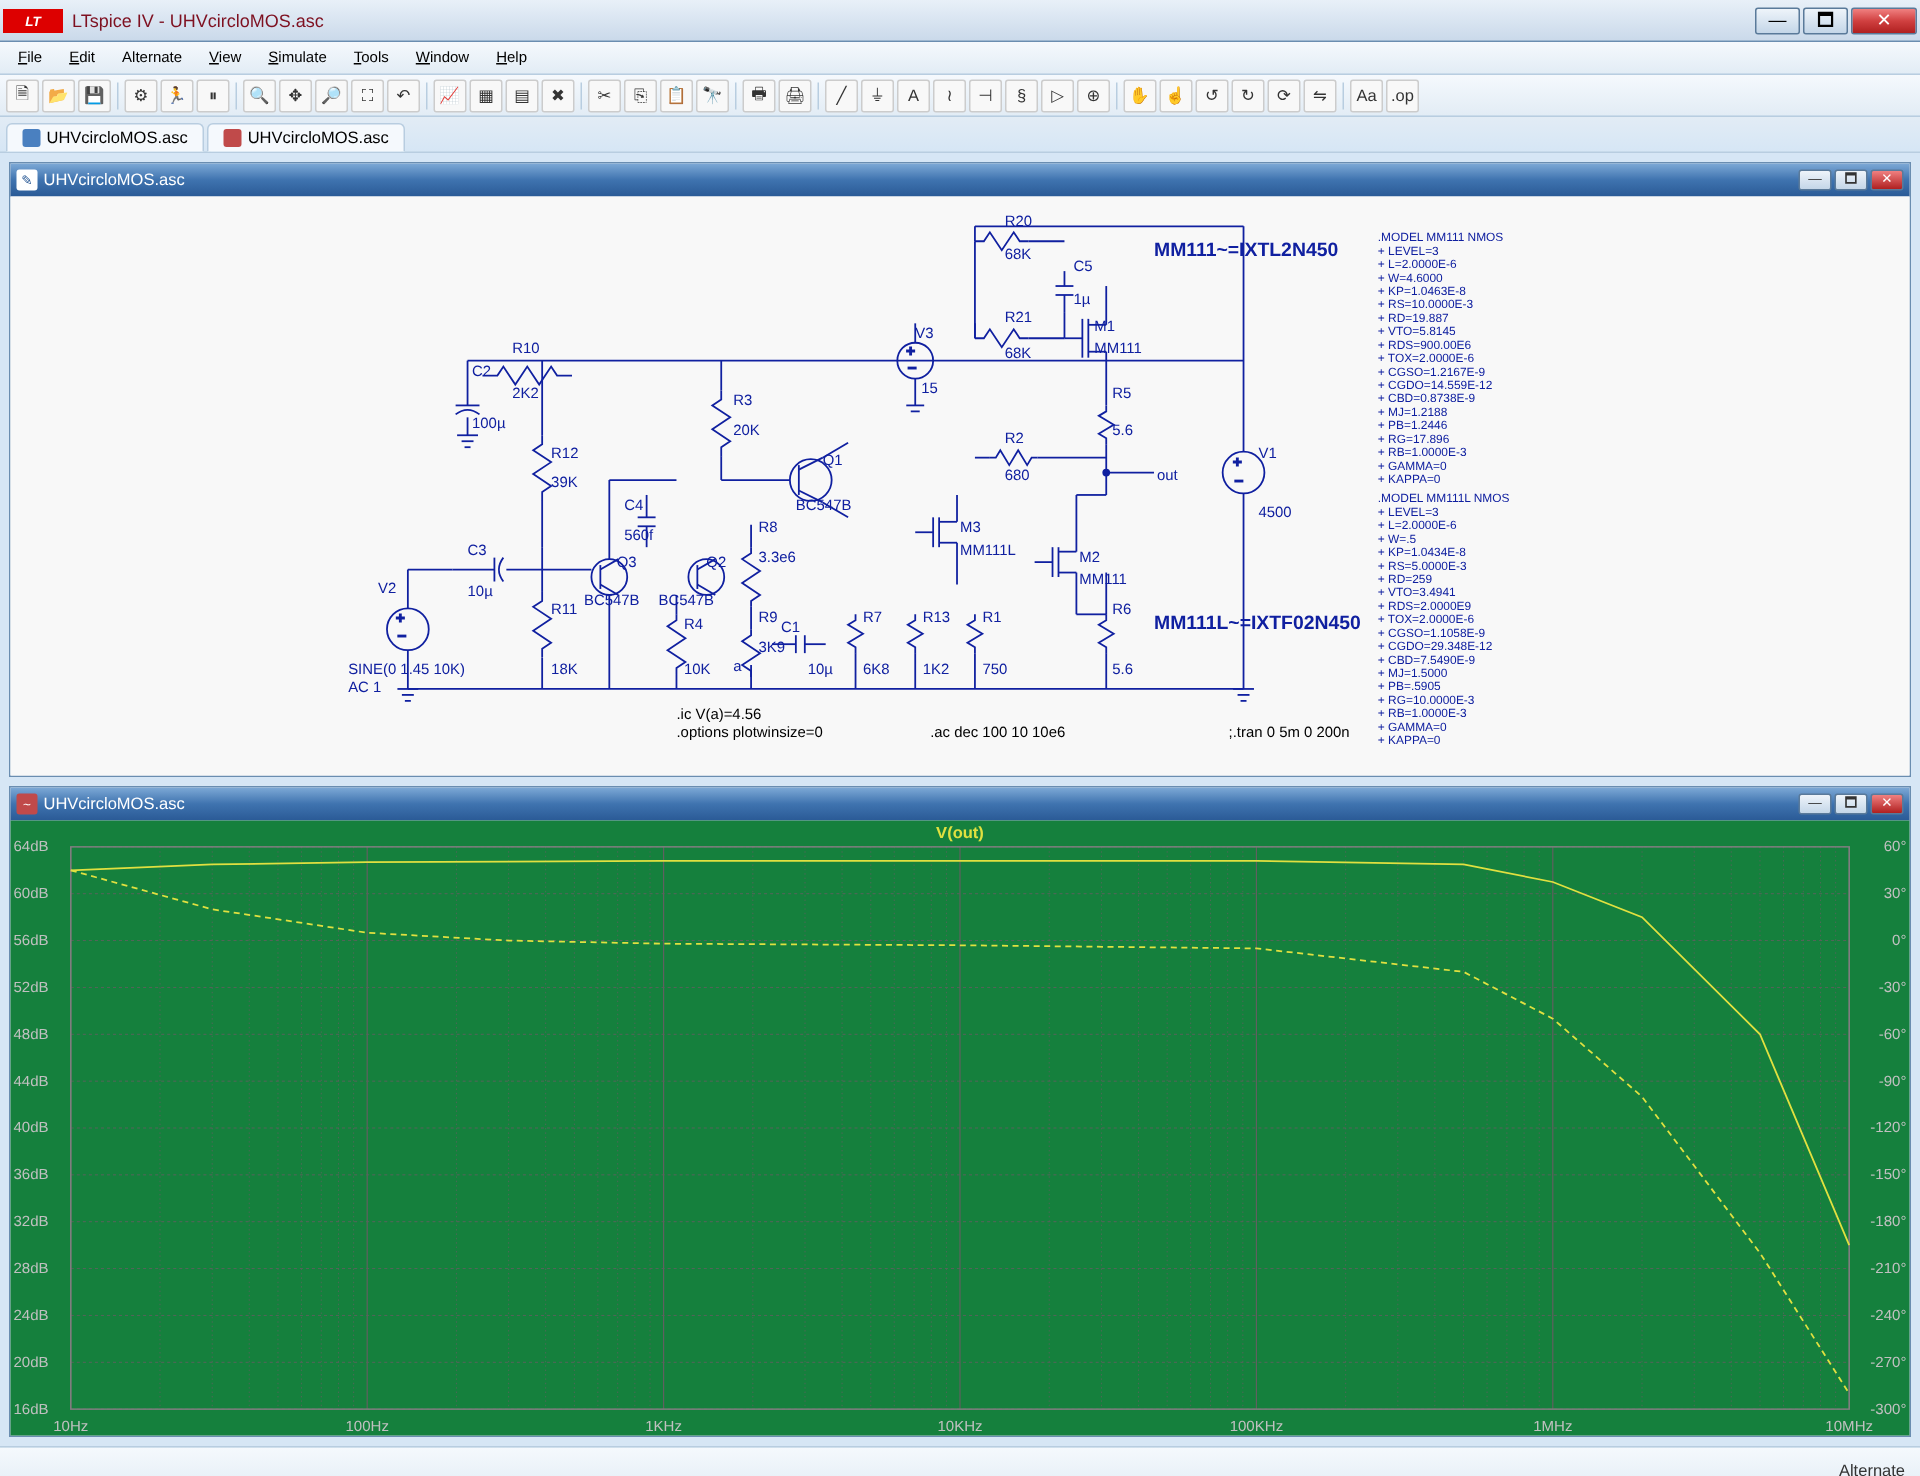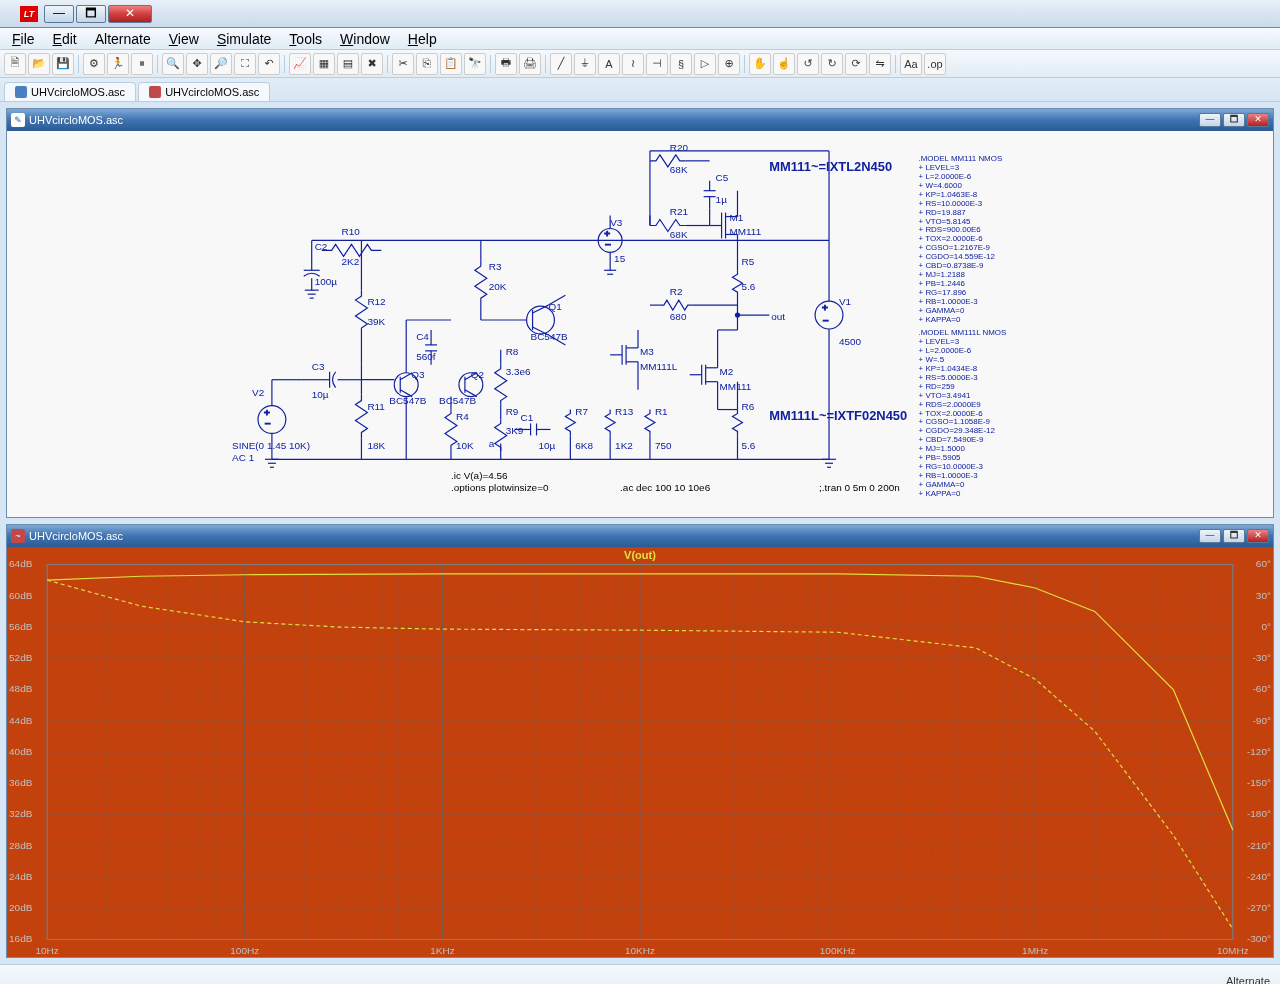--- a/index.html
+++ b/index.html
@@ -1,28 +1,28 @@
 <!DOCTYPE html>
 <html><head>
 <meta charset="utf-8">
 <style>
 * { box-sizing: border-box; margin: 0; padding: 0; }
 body { font-family: "Segoe UI", Tahoma, sans-serif; font-size: 11px; background: #d6e6f5; width: 1280px; height: 984px; overflow: hidden; }
 
 
 .win-title { height: 28px; background: linear-gradient(#e8f0f8, #cad9ea); display: flex; align-items: center; padding: 0 2px; border-bottom: 1px solid #6a8db0; }
-.win-title .logo { width: 18px; height: 16px; background: #d00; color: #fff; font-size: 9px; font-weight: bold; display: inline-flex; align-items: center; justify-content: center; margin-right: 6px; font-style: italic; margin-left: 18px; }
+.win-title .logo { width: 40px; height: 16px; background: #d00; color: #fff; font-size: 9px; font-weight: bold; display: inline-flex; align-items: center; justify-content: center; margin-right: 6px; font-style: italic; }
 .win-title .txt { flex: 1; color: #7e1020; font-size: 12px; }
 .win-title .wbtns { display: flex; gap: 2px; }
 .win-title .wbtn { width: 30px; height: 18px; border: 1px solid #5a7a9a; border-radius: 2px; font-size: 12px; text-align: center; line-height: 14px; background: linear-gradient(#eef4fa,#c4d6e8); }
 .win-title .wbtn.close { background: linear-gradient(#f08080,#d04040,#b02020); color: #fff; width: 44px; }
 
 
 .menubar { height: 22px; background: linear-gradient(#f5f9fd,#e2ecf5); border-bottom: 1px solid #b8cde0; display: flex; align-items: center; padding: 0 4px; gap: 2px; }
-.menubar span { padding: 2px 8px; font-size: 14px; }
+.menubar span { padding: 2px 8px; font-size: 10px; }
 .menubar span u { text-decoration: underline; }
 
 
 .toolbar { height: 28px; background: linear-gradient(#f5f9fd,#e2ecf5); border-bottom: 1px solid #b8cde0; display: flex; align-items: center; padding: 2px 4px; gap: 2px; flex-wrap: nowrap; overflow: hidden;}
 .toolbar .tb { width: 22px; height: 22px; border: 1px solid #ccc; background: #f8f8f8; display:inline-flex; align-items:center; justify-content:center; font-size:11px; color:#333; border-radius:2px; }
 .toolbar .sep { width: 1px; height: 18px; background: #b8cde0; margin: 0 2px; }
 
 
 .doctabs { height: 24px; display: flex; align-items: flex-end; padding: 0 4px; gap: 2px; background: linear-gradient(#e2ecf5,#d6e6f5); border-bottom: 1px solid #b8cde0; }
 .doctabs .tab { padding: 3px 10px; font-size: 11px; border: 1px solid #b8cde0; border-bottom: none; background: #f5f9fd; border-radius: 4px 4px 0 0; display: flex; align-items: center; gap: 4px;}
@@ -37,36 +37,37 @@
 .child-title { height: 22px; background: linear-gradient(#7da9d6,#3f73af,#2a5a96); color:#fff; display:flex; align-items:center; padding:0 4px; font-size:11px; }
 .child-title .cicon { width:14px; height:14px; background:#fff; color:#2a5a96; font-size:9px; display:inline-flex; align-items:center; justify-content:center; margin-right:4px; border-radius:2px;}
 .child-title .ctext { flex:1; }
 .child-title .cbtns { display:flex; gap:2px; }
 .child-title .cbtn { width:22px; height:14px; background:linear-gradient(#eef4fa,#c4d6e8); border:1px solid #5a7a9a; font-size:9px; text-align:center; line-height:10px; color:#333; border-radius:2px;}
 .child-title .cbtn.close { background:linear-gradient(#f08080,#b02020); color:#fff; }
 
 .schematic { flex:1; position:relative; background:#f8f8f8; }
 .schematic svg { position:absolute; inset:0; }
 
-.plot-area { flex:1; background:#c2410c; position:relative; }
+.plot-area { flex:1; background:#15803d; position:relative; }
 .plot-area svg { position:absolute; inset:0; }
 
 .statusbar { height: 32px; background: linear-gradient(#f5f9fd,#e2ecf5); border-top:1px solid #b8cde0; display:flex; align-items:center; justify-content:flex-end; padding:0 10px; font-size:11px; color:#333;}
 
 .model-text { font-family: Arial, sans-serif; font-size: 8px; fill: #1020a0; }
 .sch-text { font-family: Arial, sans-serif; font-size: 10px; fill: #1020a0; }
 .sch-text-big { font-family: Arial, sans-serif; font-size: 13px; fill: #1020a0; font-weight:bold; }
 .sch-text-black { font-family: Arial, sans-serif; font-size: 10px; fill: #000; }
 .sch-comp { stroke:#1020a0; stroke-width:1.2; fill:none; }
 </style>
 </head>
 <body>
 
 <div class="win-title">
   <span class="logo">LT</span>
+  <span class="txt">LTspice IV - UHVcircloMOS.asc</span>
   <div class="wbtns">
     <div class="wbtn">—</div>
     <div class="wbtn">🗖</div>
     <div class="wbtn close">✕</div>
   </div>
 </div>
 
 <div class="menubar">
   <span><u>F</u>ile</span>
   <span><u>E</u>dit</span>

